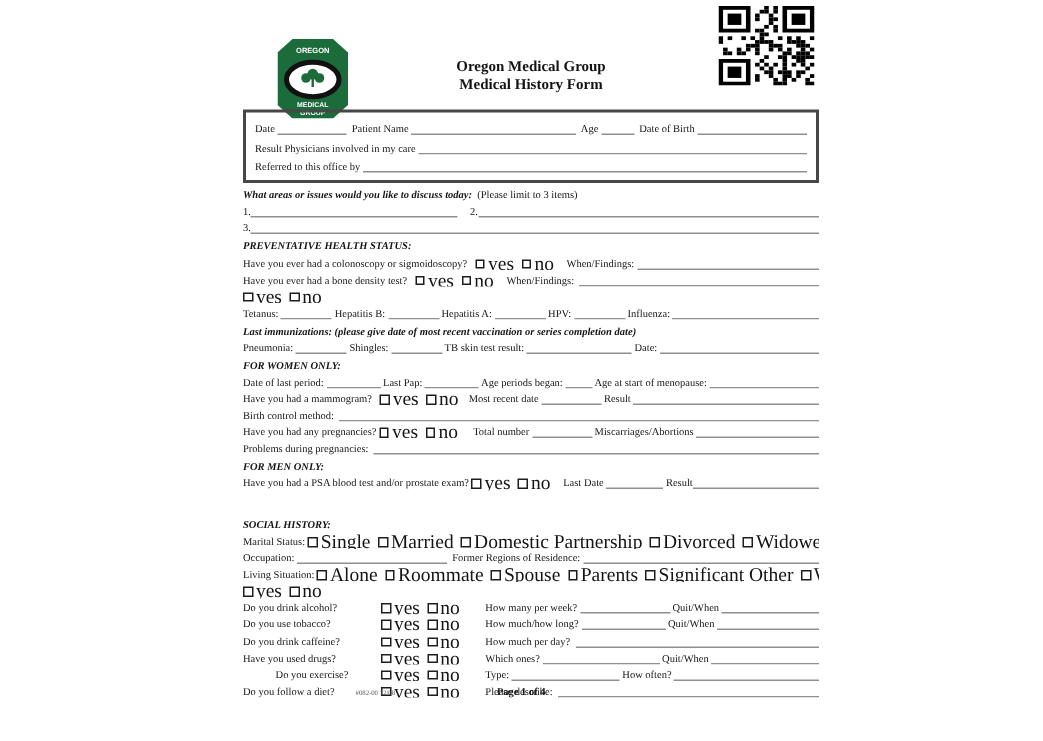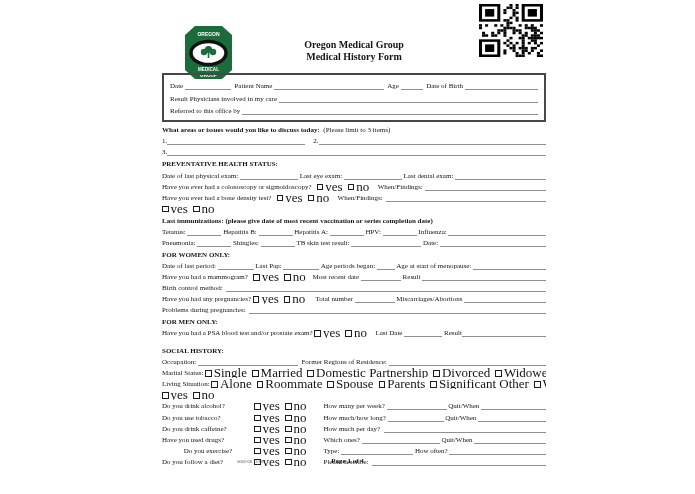--- a/index.html
+++ b/index.html
@@ -8,21 +8,21 @@
   .content{position:absolute;left:162px;top:0;width:384px;}
   .title-block{position:absolute;left:0;top:39px;width:100%;text-align:center;
                font-weight:bold;font-size:10px;line-height:11.5px;font-family:Liberation Serif, serif;}
   .logo{position:absolute;left:185px;top:26px;width:47px;height:53px;}
   .qr{position:absolute;left:479px;top:4px;width:64px;height:53px;}
   .infobox{margin-top:73px;border:2px solid #474747;padding:3px 6px 4px 6px;}
   .infobox .line{height:12.6px;}
   #form-lines{margin-top:2px;}
   .line{display:flex;align-items:flex-end;height:11.05px;overflow:hidden;}
   .lbl{flex:0 0 auto;white-space:pre;font-size:7px;line-height:8.5px;}
-  .b{font-weight:bold;}
+  .b{font-weight:bold;font-style:italic;}
   .blank{flex:0 0 auto;height:7px;border-bottom:1px solid #8f8f8f;margin-bottom:.5px;}
   .blank.fill{flex:1 1 20px;min-width:10px;}
   .cbw{flex:0 0 auto;display:flex;align-items:flex-end;margin-right:5px;
        font-size:13px;line-height:8.5px;white-space:pre;}
   .cb{width:4.6px;height:4.6px;border:1px solid #1d1d1d;display:inline-block;
       margin:0 2px .9px 0;background:#fff;}
   .gap{flex:0 0 auto;}
   .footer-code{position:absolute;left:237px;top:459px;font-size:4.5px;color:#555;}
   .footer-page{position:absolute;left:0;top:457px;width:100%;text-align:center;
                font-weight:bold;font-size:7px;}
@@ -206,59 +206,51 @@
           <span class="blank fill"></span>
         </div>
         <div class="line">
           <span class="lbl">3.</span>
           <span class="blank fill"></span>
         </div>
         <div class="line" style="margin-top: 1px;">
           <span class="lbl b">PREVENTATIVE HEALTH STATUS:</span>
         </div>
         <div class="line">
-          <span class="lbl">Date of last physical exam: </span>
-          <span class="blank" style="width: 58px;"></span>
-          <span class="lbl"> Last eye exam: </span>
-          <span class="blank" style="width: 58px;"></span>
-          <span class="lbl"> Last dental exam: </span>
-          <span class="blank fill"></span>
-        </div>
-        <div class="line">
           <span class="lbl">Have you ever had a colonoscopy or sigmoidoscopy?   </span>
           <span class="cbw"><span class="cb"></span><span>yes</span></span>
           <span class="cbw"><span class="cb"></span><span>no</span></span>
           <span class="lbl">  When/Findings: </span>
           <span class="blank fill"></span>
         </div>
         <div class="line">
           <span class="lbl">Have you ever had a bone density test?   </span>
           <span class="cbw"><span class="cb"></span><span>yes</span></span>
           <span class="cbw"><span class="cb"></span><span>no</span></span>
           <span class="lbl">  When/Findings:  </span>
           <span class="blank fill"></span>
         </div>
         <div class="line">
           <span class="cbw"><span class="cb"></span><span>yes</span></span>
           <span class="cbw"><span class="cb"></span><span>no</span></span>
+        </div>
+        <div class="line">
+          <span class="lbl">Tetanus: </span>
+          <span class="blank" style="width: 34px;"></span>
+          <span class="lbl"> Hepatitis B: </span>
+          <span class="blank" style="width: 34px;"></span>
+          <span class="lbl"> Hepatitis A: </span>
+          <span class="blank" style="width: 34px;"></span>
+          <span class="lbl"> HPV: </span>
+          <span class="blank" style="width: 34px;"></span>
+          <span class="lbl"> Influenza: </span>
+          <span class="blank fill"></span>
         </div>
         <div class="line" style="margin-top: 1px;">
           <span class="lbl b">Last immunizations: (please give date of most recent vaccination or series completion date)</span>
-        </div>
-        <div class="line">
-          <span class="lbl">Tetanus: </span>
-          <span class="blank" style="width: 34px;"></span>
-          <span class="lbl"> Hepatitis B: </span>
-          <span class="blank" style="width: 34px;"></span>
-          <span class="lbl"> Hepatitis A: </span>
-          <span class="blank" style="width: 34px;"></span>
-          <span class="lbl"> HPV: </span>
-          <span class="blank" style="width: 34px;"></span>
-          <span class="lbl"> Influenza: </span>
-          <span class="blank fill"></span>
         </div>
         <div class="line">
           <span class="lbl">Pneumonia: </span>
           <span class="blank" style="width: 34px;"></span>
           <span class="lbl"> Shingles: </span>
           <span class="blank" style="width: 34px;"></span>
           <span class="lbl"> TB skin test result: </span>
           <span class="blank" style="width: 70px;"></span>
           <span class="lbl"> Date: </span>
           <span class="blank fill"></span>
@@ -307,36 +299,36 @@
         </div>
         <div class="line">
           <span class="lbl">Have you had a PSA blood test and/or prostate exam? </span>
           <span class="cbw"><span class="cb"></span><span>yes</span></span>
           <span class="cbw"><span class="cb"></span><span>no</span></span>
           <span class="lbl">  Last Date </span>
           <span class="blank" style="width: 38px;"></span>
           <span class="lbl"> Result</span>
           <span class="blank fill"></span>
         </div>
-        <div class="line" style="margin-top: 7px;">
+        <div class="line" style="margin-top: 17px;">
           <span class="lbl b">SOCIAL HISTORY:</span>
-        </div>
-        <div class="line">
-          <span class="lbl">Occupation: </span>
-          <span class="blank" style="width: 100px;"></span>
-          <span class="lbl">  Former Regions of Residence: </span>
-          <span class="blank fill"></span>
         </div>
         <div class="line">
           <span class="lbl">Marital Status: </span>
           <span class="cbw"><span class="cb"></span><span>Single</span></span>
           <span class="cbw"><span class="cb"></span><span>Married</span></span>
           <span class="cbw"><span class="cb"></span><span>Domestic Partnership</span></span>
           <span class="cbw"><span class="cb"></span><span>Divorced</span></span>
           <span class="cbw"><span class="cb"></span><span>Widowed</span></span>
+        </div>
+        <div class="line">
+          <span class="lbl">Occupation: </span>
+          <span class="blank" style="width: 100px;"></span>
+          <span class="lbl">  Former Regions of Residence: </span>
+          <span class="blank fill"></span>
         </div>
         <div class="line">
           <span class="lbl">Living Situation: </span>
           <span class="cbw"><span class="cb"></span><span>Alone</span></span>
           <span class="cbw"><span class="cb"></span><span>Roommate</span></span>
           <span class="cbw"><span class="cb"></span><span>Spouse</span></span>
           <span class="cbw"><span class="cb"></span><span>Parents</span></span>
           <span class="cbw"><span class="cb"></span><span>Significant Other</span></span>
           <span class="cbw"><span class="cb"></span><span>With Children</span></span>
         </div>

